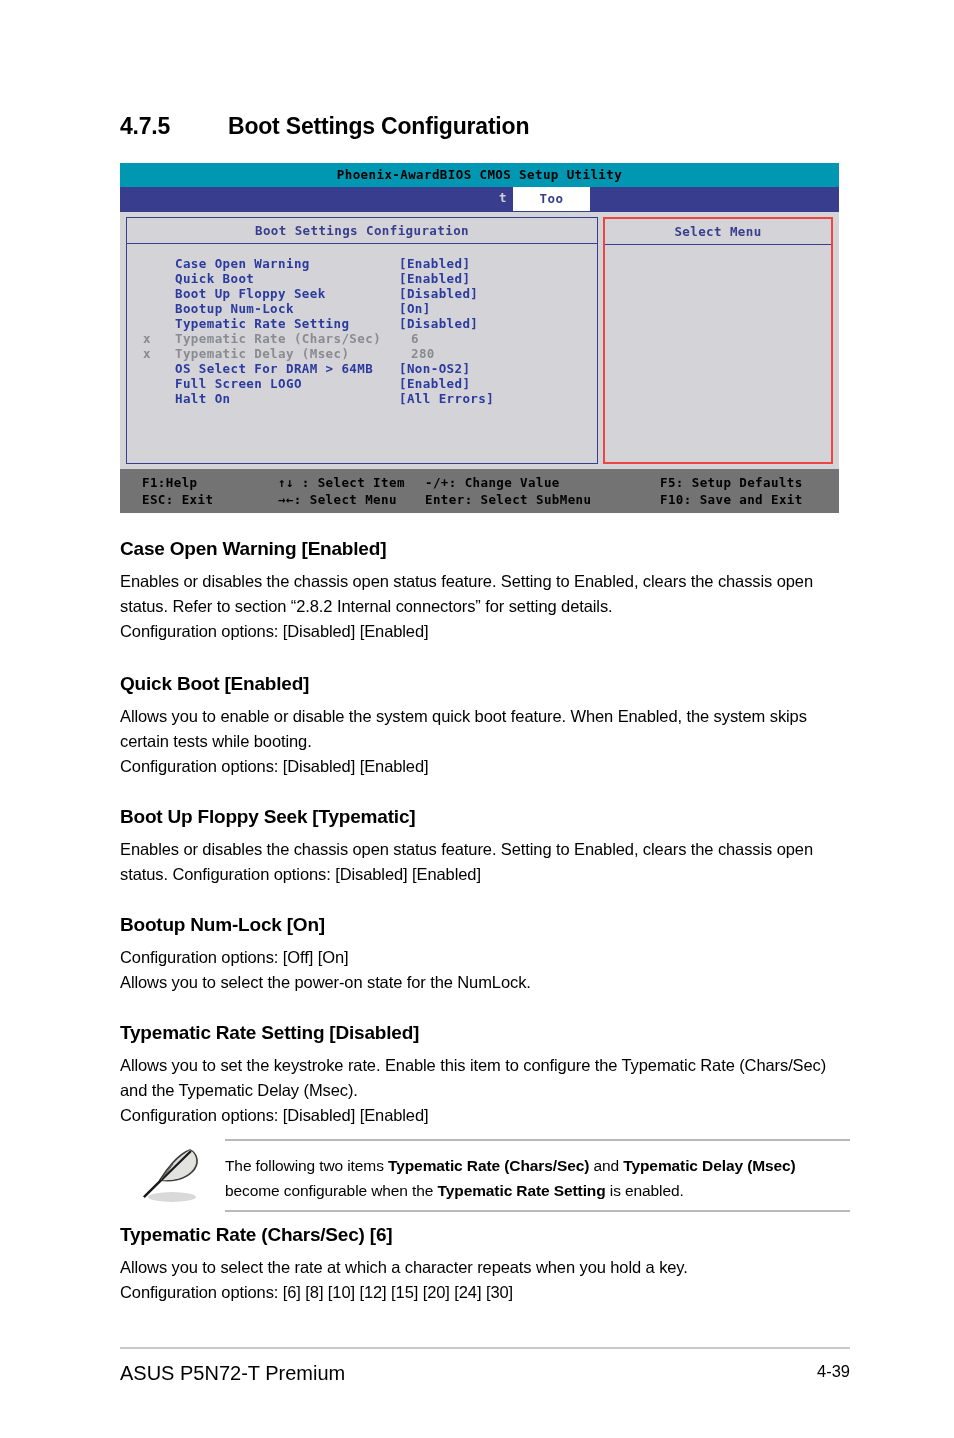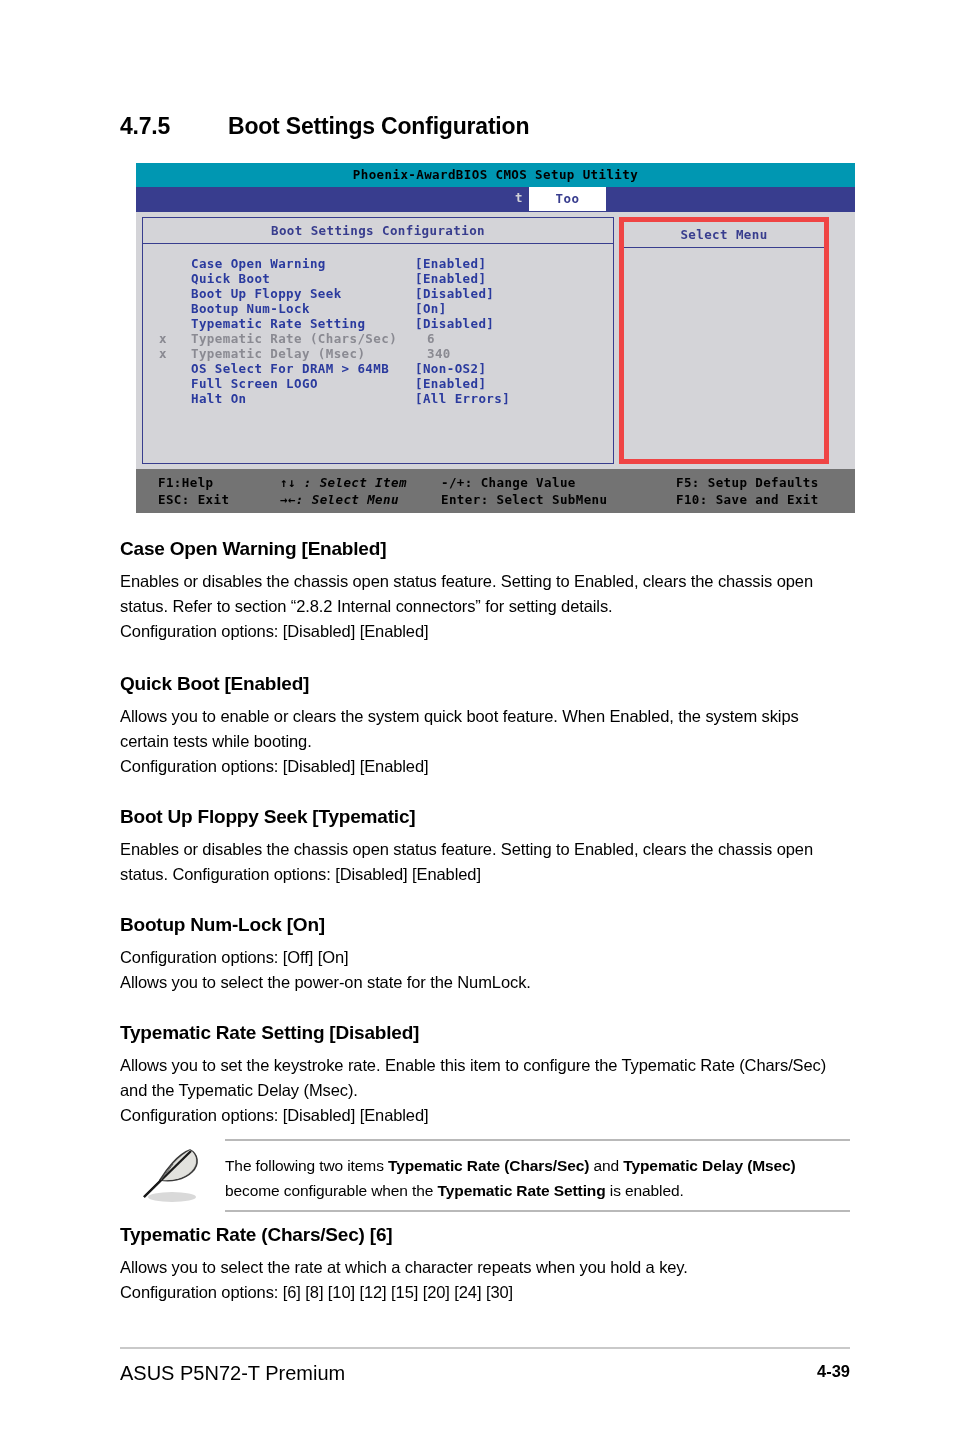--- a/index.html
+++ b/index.html
@@ -43,21 +43,20 @@
   .bios {
     position: absolute;
     left: 120px;
     top: 163px;
     width: 719px;
     height: 349px;
     font-family: "DejaVu Sans Mono", "Liberation Mono", monospace;
     font-size: 12.5px;
     font-weight: bold;
     letter-spacing: 0.4px;
-    margin-left: 16px;
   }
   .bios-titlebar {
     height: 24px;
     background: #0097b2;
     color: #000000;
     text-align: center;
     line-height: 24px;
     font-size: 12.5px;
   }
   .bios-menubar {
@@ -99,23 +98,23 @@
     width: 472px;
     height: 247px;
     border: 1px solid #383d8e;
     box-sizing: border-box;
     background: #d4d4d8;
   }
   .panel-right {
     position: absolute;
     left: 483px;
     top: 5px;
-    width: 210px;
+    width: 230px;
     height: 247px;
-    border: 5px solid #ef4444;
+    border: 2px solid #ef4444;
     box-sizing: border-box;
     background: #d4d4d8;
   }
   .panel-head {
     height: 25px;
     line-height: 25px;
     text-align: center;
     color: #383d8e;
     border-bottom: 1px solid #383d8e;
     font-size: 12.5px;
@@ -178,21 +177,21 @@
   .foot-row {
     position: absolute;
     height: 16px;
     line-height: 16px;
     font-size: 12.5px;
     white-space: pre;
   }
   .fr1 { top: 6px; }
   .fr2 { top: 23px; }
   .fc1 { left: 22px; }
-  .fc2 { left: 144px; font-style: italic; }
+  .fc2 { left: 158px; }
   .fc3 { left: 305px; }
   .fc4 { left: 540px; }
 
   
   .block { position: absolute; left: 120px; width: 730px; }
   .blk-title {
     font-size: 19px;
     font-weight: bold;
     letter-spacing: -0.2px;
     margin: 0 0 9px 0;
@@ -254,21 +253,20 @@
     top: 1362px;
     font-size: 20px;
   }
   .foot-right {
     position: absolute;
     left: 700px;
     top: 1362px;
     width: 150px;
     text-align: right;
     font-size: 16.5px;
-    font-weight: bold;
   }
 </style>
 </head>
 <body>
 
 <div class="page">
 
   <div class="section-head">
     <span class="section-num">4.7.5</span><span class="section-title">Boot Settings Configuration</span>
   </div>
@@ -286,21 +284,21 @@
 
       <div class="panel-left">
         <div class="panel-head">Boot Settings Configuration</div>
         <div class="opt-list" id="opt-list">
             <div class="opt-row"><span class="opt-mark"></span><span class="opt-label">Case Open Warning</span><span class="opt-value">[Enabled]</span></div>
             <div class="opt-row"><span class="opt-mark"></span><span class="opt-label">Quick Boot</span><span class="opt-value">[Enabled]</span></div>
             <div class="opt-row"><span class="opt-mark"></span><span class="opt-label">Boot Up Floppy Seek</span><span class="opt-value">[Disabled]</span></div>
             <div class="opt-row"><span class="opt-mark"></span><span class="opt-label">Bootup Num-Lock</span><span class="opt-value">[On]</span></div>
             <div class="opt-row"><span class="opt-mark"></span><span class="opt-label">Typematic Rate Setting</span><span class="opt-value">[Disabled]</span></div>
             <div class="opt-row dim"><span class="opt-mark">x</span><span class="opt-label">Typematic Rate (Chars/Sec)</span><span class="opt-value narrow">6</span></div>
-            <div class="opt-row dim"><span class="opt-mark">x</span><span class="opt-label">Typematic Delay (Msec)</span><span class="opt-value narrow">340</span></div>
+            <div class="opt-row dim"><span class="opt-mark">x</span><span class="opt-label">Typematic Delay (Msec)</span><span class="opt-value narrow">280</span></div>
             <div class="opt-row"><span class="opt-mark"></span><span class="opt-label">OS Select For DRAM &gt; 64MB</span><span class="opt-value">[Non-OS2]</span></div>
             <div class="opt-row"><span class="opt-mark"></span><span class="opt-label">Full Screen LOGO</span><span class="opt-value">[Enabled]</span></div>
             <div class="opt-row"><span class="opt-mark"></span><span class="opt-label">Halt On</span><span class="opt-value">[All Errors]</span></div>
           </div>
       </div>
 
       <div class="panel-right">
         <div class="panel-head">Select Menu</div>
       </div>
 
@@ -320,21 +318,21 @@
   </div>
 
   <div id="blocks-host">
       <div class="block" style="top: 538px;">
         <div class="blk-title">Case Open Warning [Enabled]</div>
         <p class="blk-p">Enables or disables the chassis open status feature. Setting to Enabled, clears the chassis open status. Refer to section “2.8.2 Internal connectors” for setting details.</p>
         <p class="blk-p">Configuration options: [Disabled] [Enabled]</p>
       </div>
       <div class="block" style="top: 673px;">
         <div class="blk-title">Quick Boot [Enabled]</div>
-        <p class="blk-p">Allows you to enable or clears the system quick boot feature. When Enabled, the system skips certain tests while booting.</p>
+        <p class="blk-p">Allows you to enable or disable the system quick boot feature. When Enabled, the system skips certain tests while booting.</p>
         <p class="blk-p">Configuration options: [Disabled] [Enabled]</p>
       </div>
       <div class="block" style="top: 806px;">
         <div class="blk-title">Boot Up Floppy Seek [Typematic]</div>
         <p class="blk-p">Enables or disables the chassis open status feature. Setting to Enabled, clears the chassis open status. Configuration options: [Disabled] [Enabled]</p>
       </div>
       <div class="block" style="top: 914px;">
         <div class="blk-title">Bootup Num-Lock [On]</div>
         <p class="blk-p">Configuration options: [Off] [On]</p>
         <p class="blk-p">Allows you to select the power-on state for the NumLock.</p>

